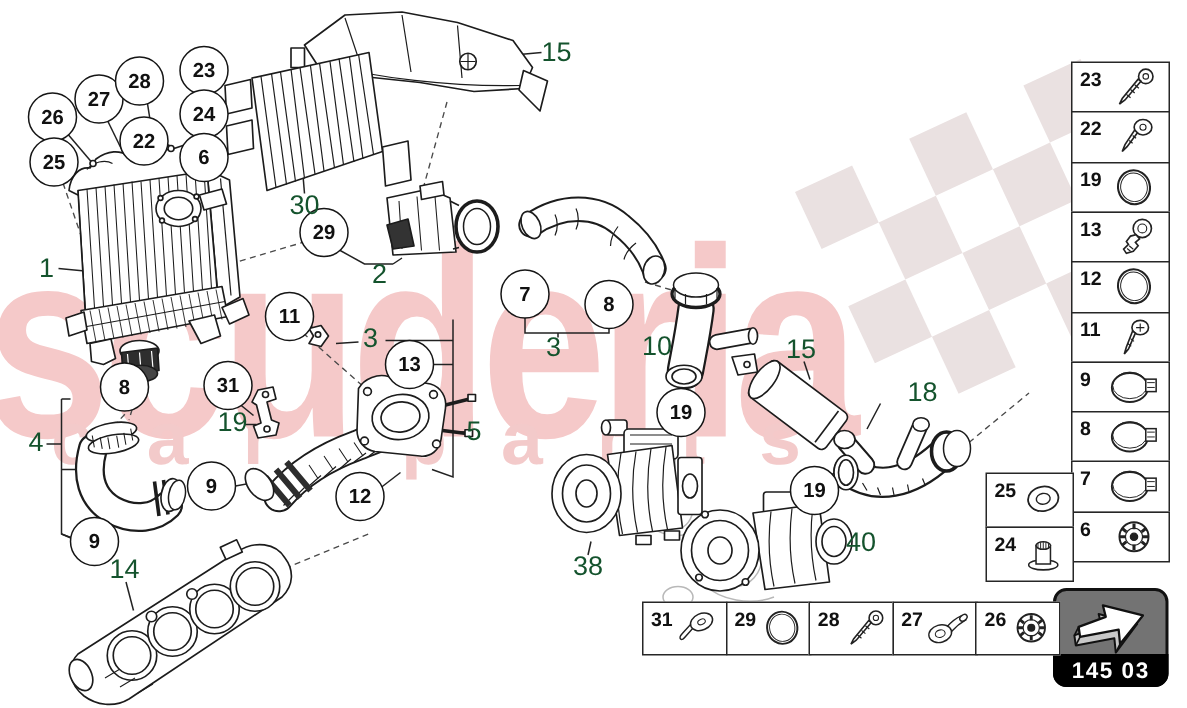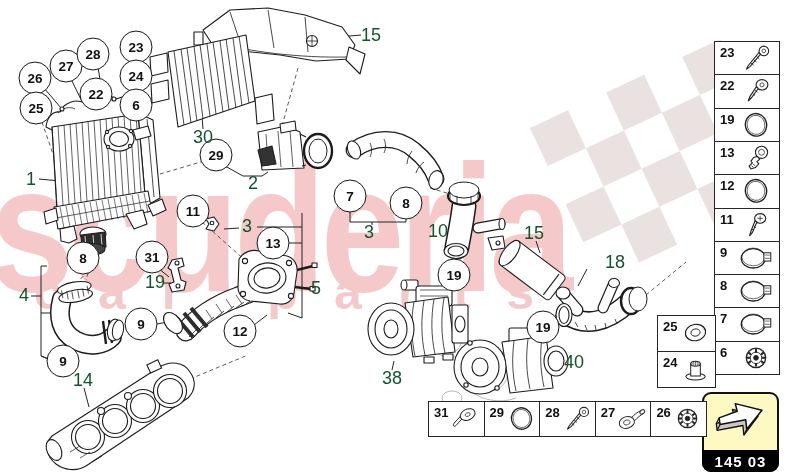--- a/index.html
+++ b/index.html
@@ -8,22 +8,22 @@
   #art{position:absolute;left:0;top:0;}
   #art text{font-family:"Liberation Sans",sans-serif;font-weight:bold;}
   .c-circle{position:absolute;width:31px;height:31px;border:1.6px solid #151515;border-radius:50%;
             background:#fff;display:flex;align-items:center;justify-content:center;
             font-weight:bold;font-size:13.5px;color:#111;transform:translate(-50%,-50%);z-index:5;}
   .c-plain{position:absolute;font-weight:normal;font-size:18px;color:#14532d;
            transform:translate(-50%,-50%);z-index:5;}
   .thumb{position:absolute;border:1.4px solid #262626;background:#fff;box-sizing:border-box;z-index:4;}
   .thumb .num{position:absolute;left:5px;top:3px;font-weight:bold;font-size:13px;color:#111;}
   .thumb .ic{position:absolute;right:1px;top:2px;}
-  #codebox{position:absolute;left:702px;top:392px;width:77px;height:80px;border:2px solid #111;
-           border-radius:9px;background:#fef9c3;box-sizing:border-box;z-index:4;}
+  #codebox{position:absolute;left:702px;top:392px;width:77px;height:66px;border:2px solid #111;
+           border-radius:9px;background:#737373;box-sizing:border-box;z-index:4;}
   #codebox .band{position:absolute;left:-2px;right:-2px;bottom:-2px;height:22px;background:#000;
            border-radius:0 0 9px 9px;color:#fff;font-weight:bold;font-size:15px;
            display:flex;align-items:center;justify-content:center;letter-spacing:1px;}
   #codebox .arr{position:absolute;left:50%;top:2px;transform:translateX(-50%);}
 </style>
 </head>
 <body>
 
 <div id="stage">
 

